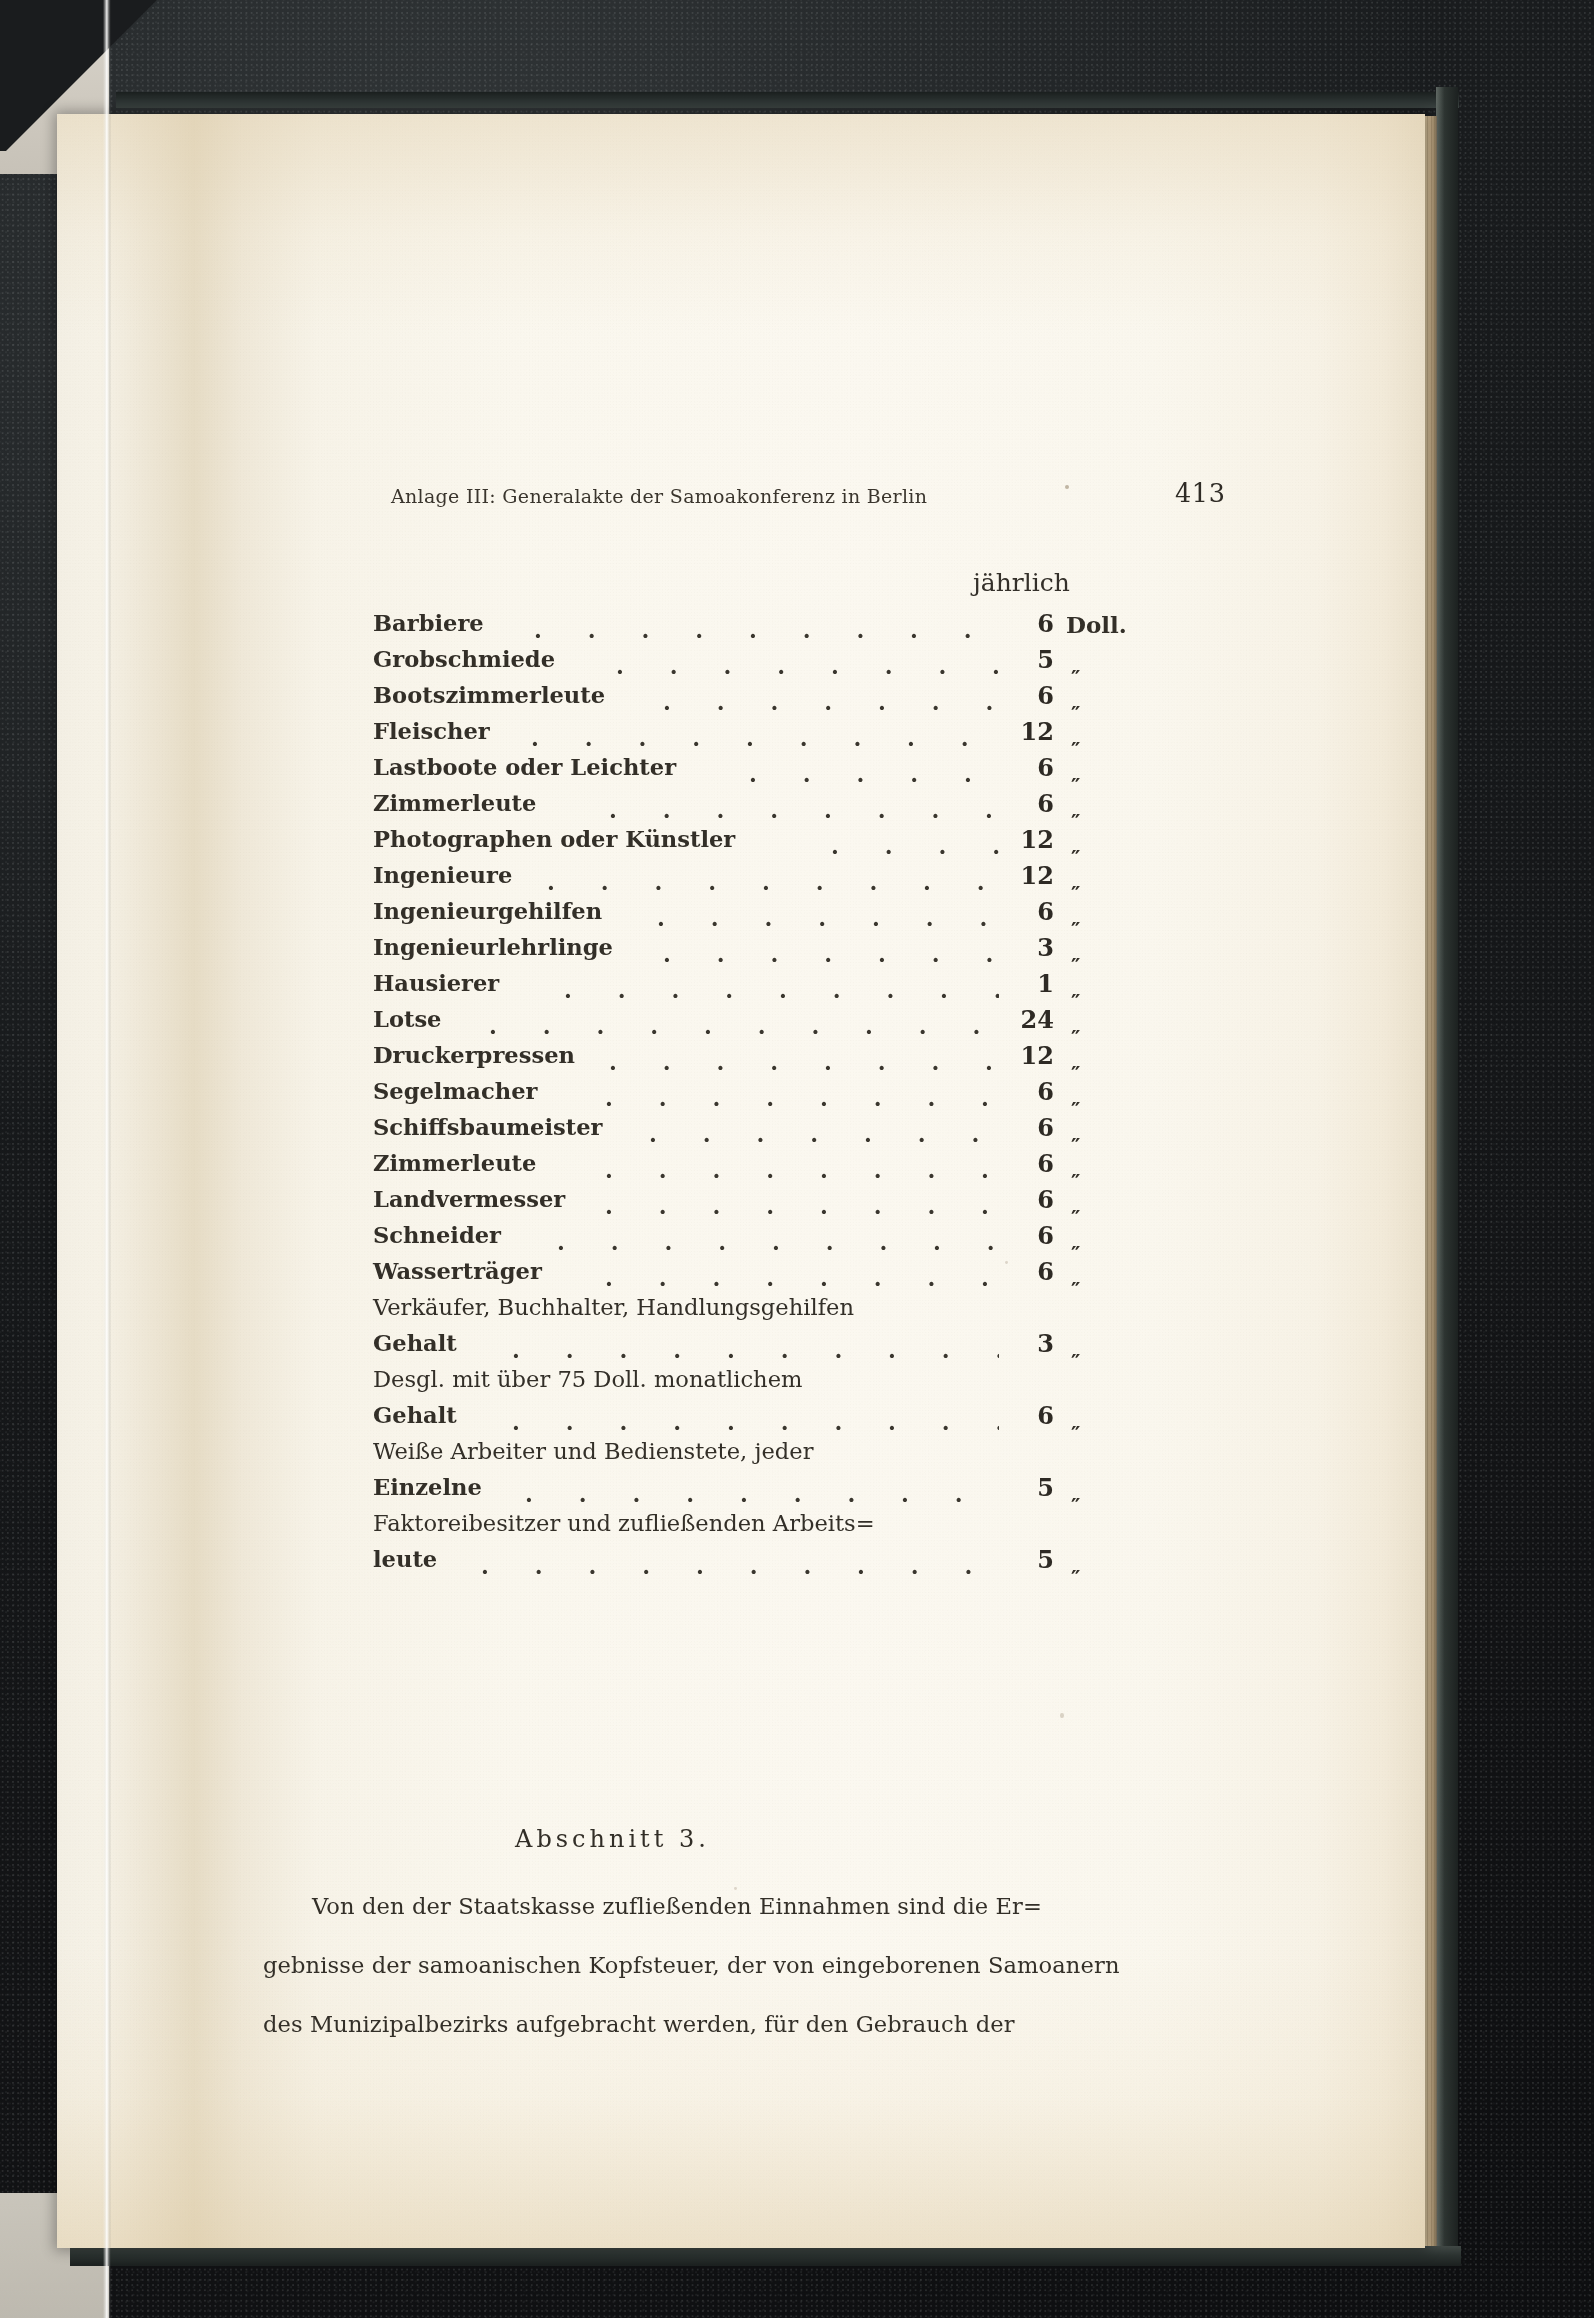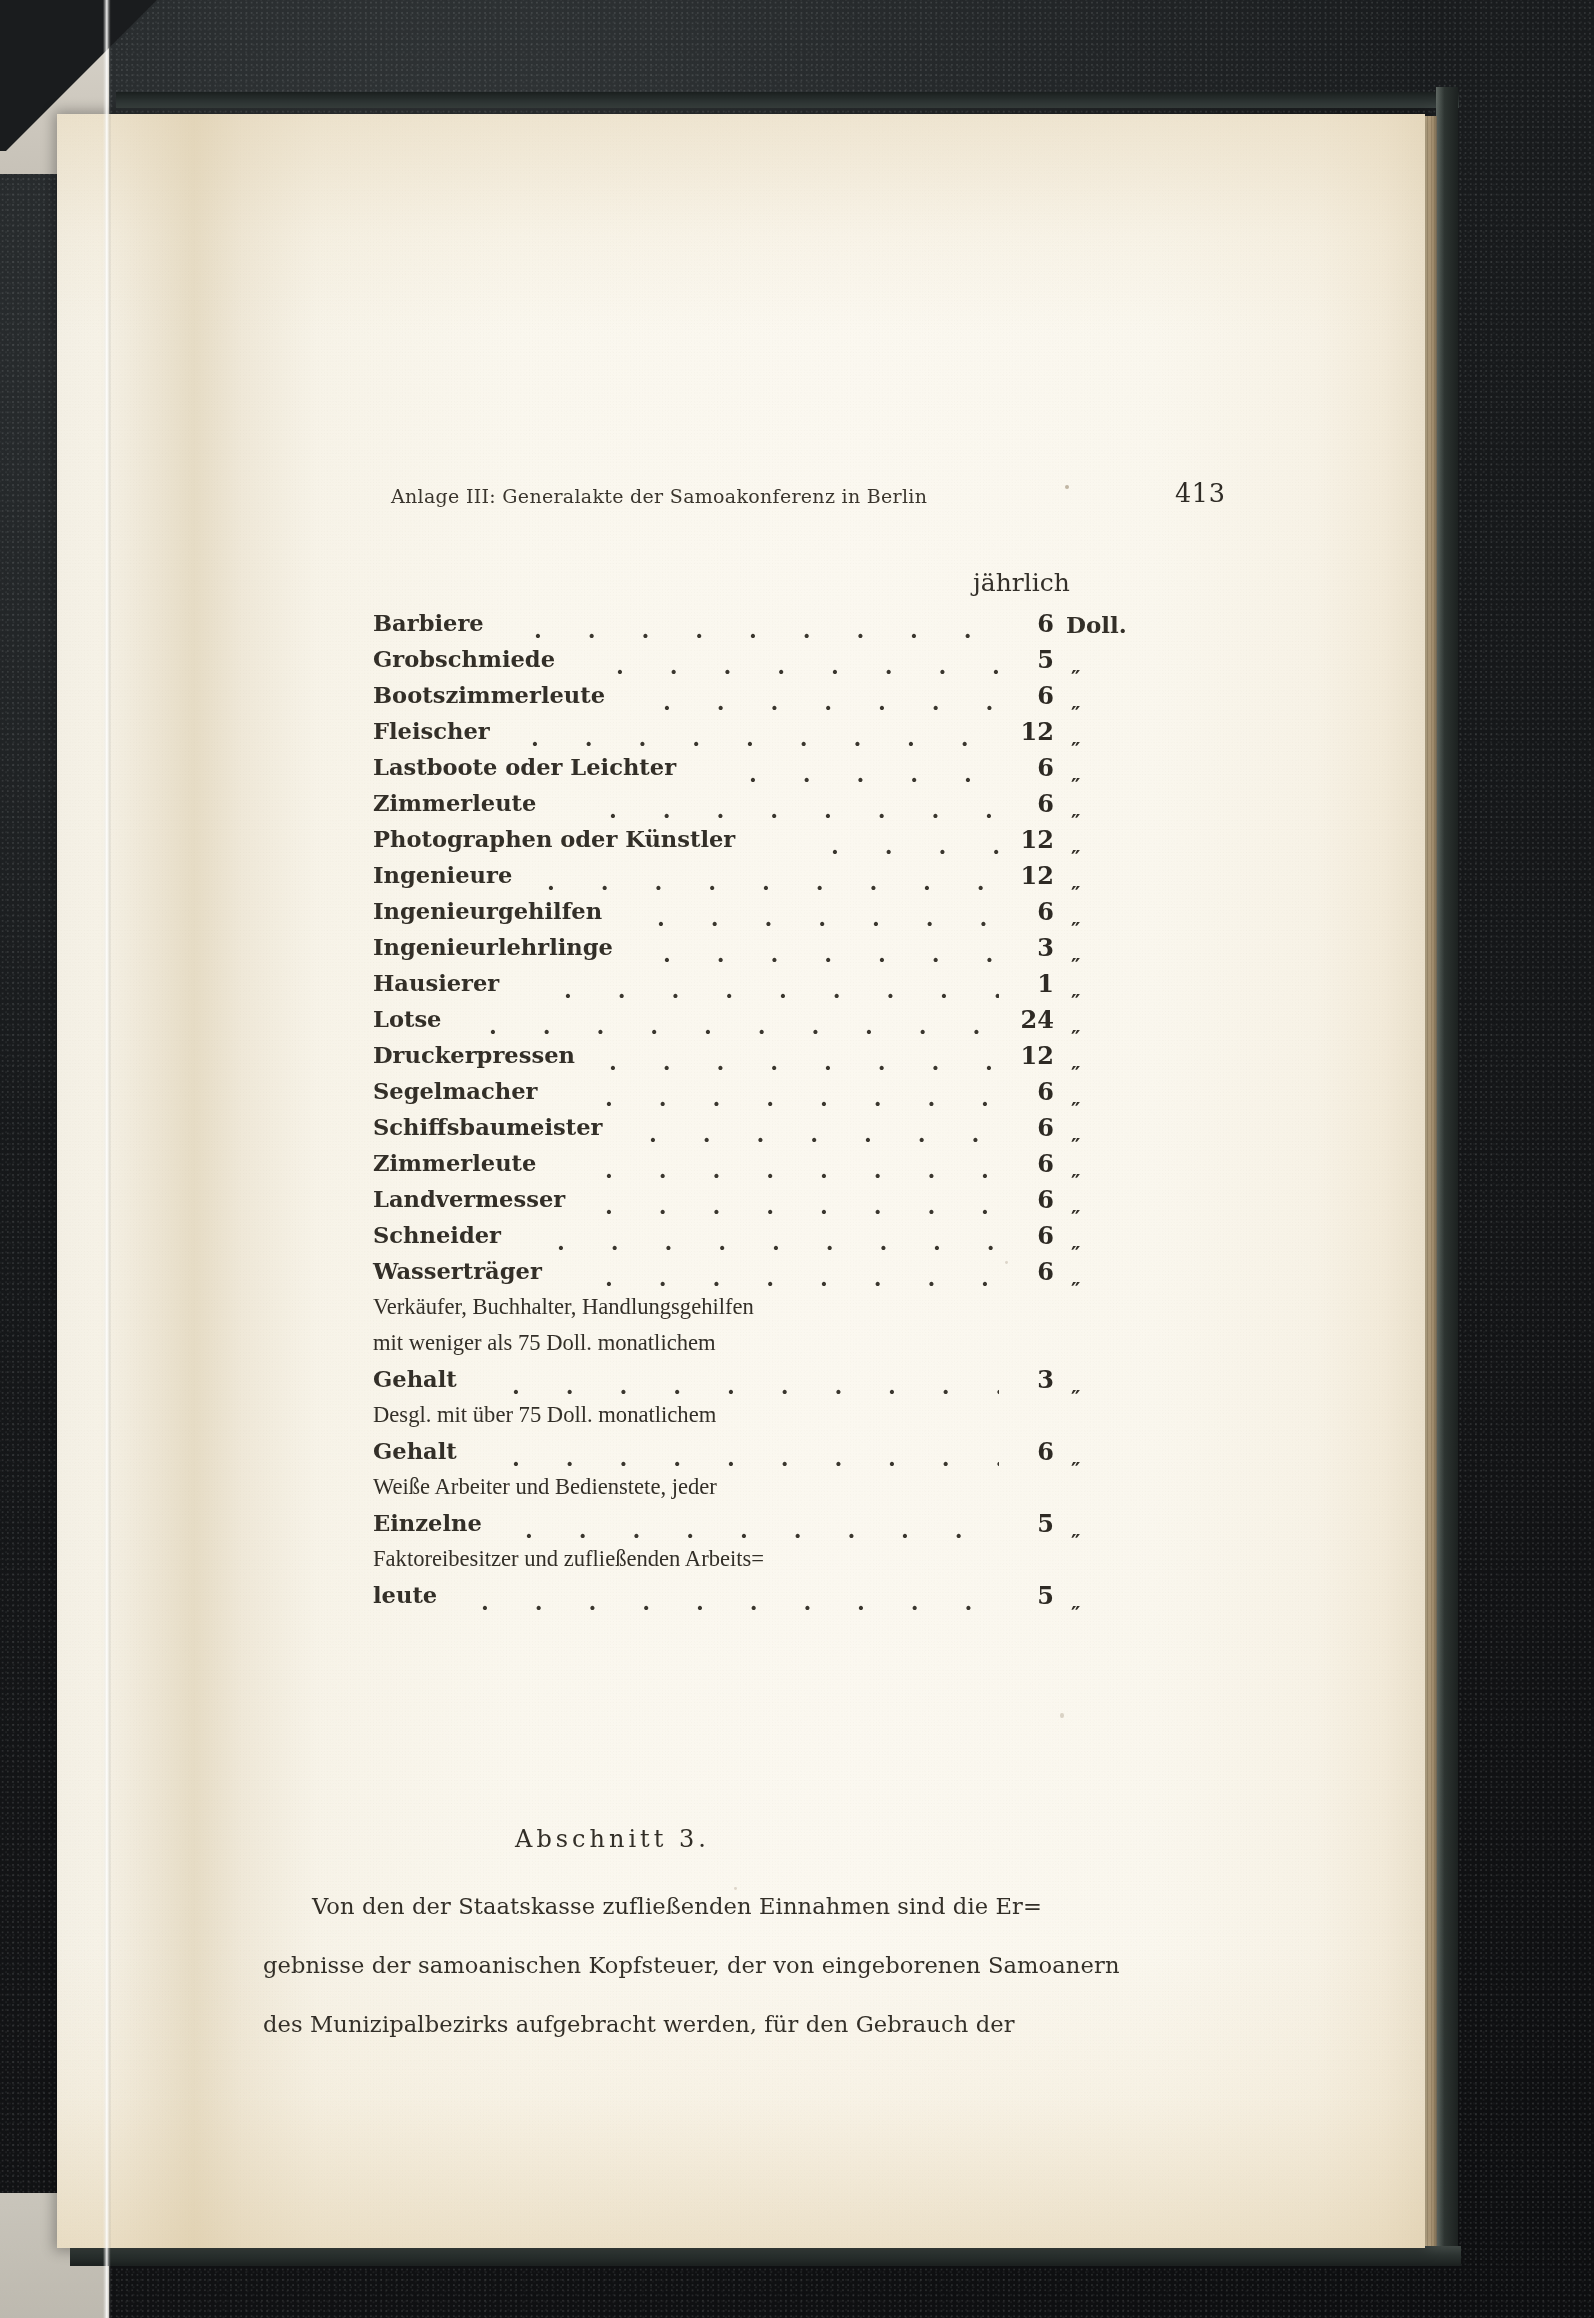--- a/index.html
+++ b/index.html
@@ -251,21 +251,20 @@
   }
   .unit.ditto {
     left: 698px;
     top: 18.5px;
     font-size: 21px;
   }
   
   .cont-line {
     position: relative;
     height: 36px;
-    font-family: Liberation Serif, serif;
   }
   .cont-line .row-label { white-space: nowrap; }
 
   
   .section-head {
     position: absolute;
     left: 0;
     top: 1704px;
     width: 1111px;
     text-align: center;
@@ -449,23 +448,20 @@
           </div>
           <div class="row">
             <div class="row-label">Wasserträger</div>
             <div class="leaders" style="left: 232px; width: 394px;">.  .  .  .  .  .  .  .  .  .  .  .  .  .  .  .</div>
             <div class="amount">6</div>
             <div class="unit ditto">″</div>
           </div>
           <div class="cont-line">
             <div class="row-label">Verkäufer, Buchhalter, Handlungsgehilfen</div>
           </div>
-          <div class="cont-line">
-            <div class="row-label">mit weniger als 75 Doll. monatlichem</div>
-          </div>
           <div class="row">
             <div class="row-label">Gehalt</div>
             <div class="leaders" style="left: 139px; width: 487px;">.  .  .  .  .  .  .  .  .  .  .  .  .  .  .  .</div>
             <div class="amount">3</div>
             <div class="unit ditto">″</div>
           </div>
           <div class="cont-line">
             <div class="row-label">Desgl. mit über 75 Doll. monatlichem</div>
           </div>
           <div class="row">

